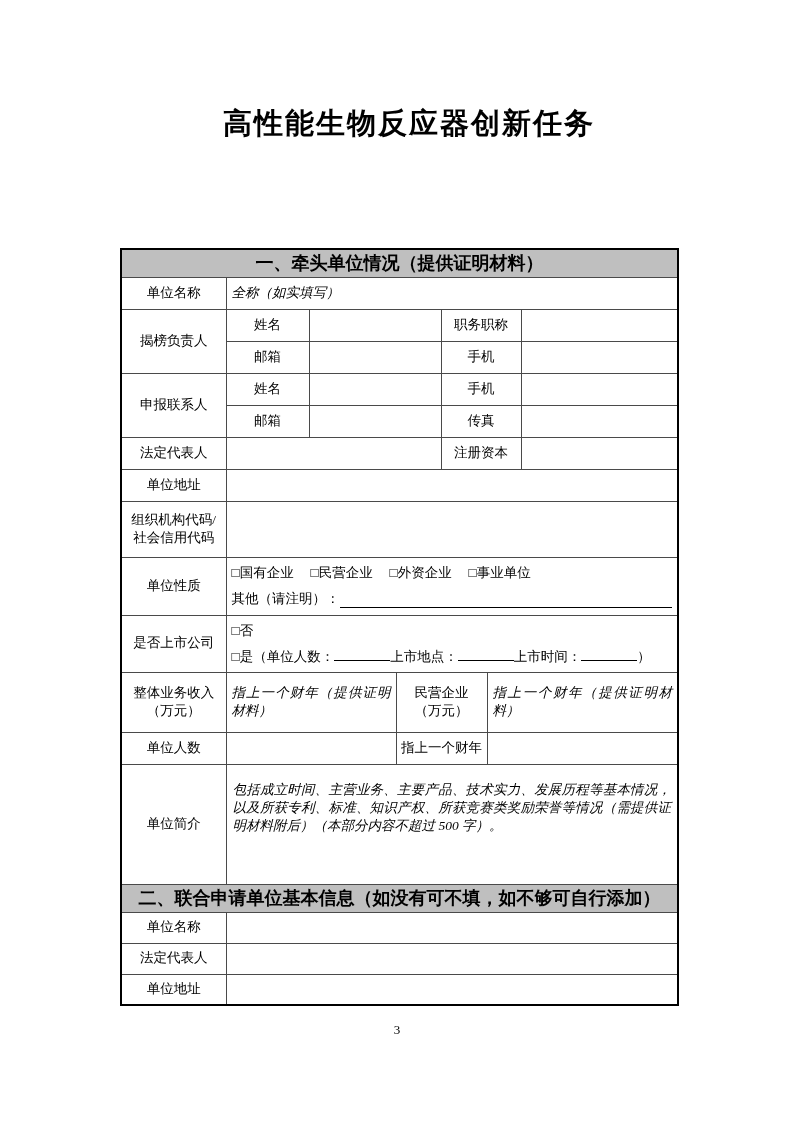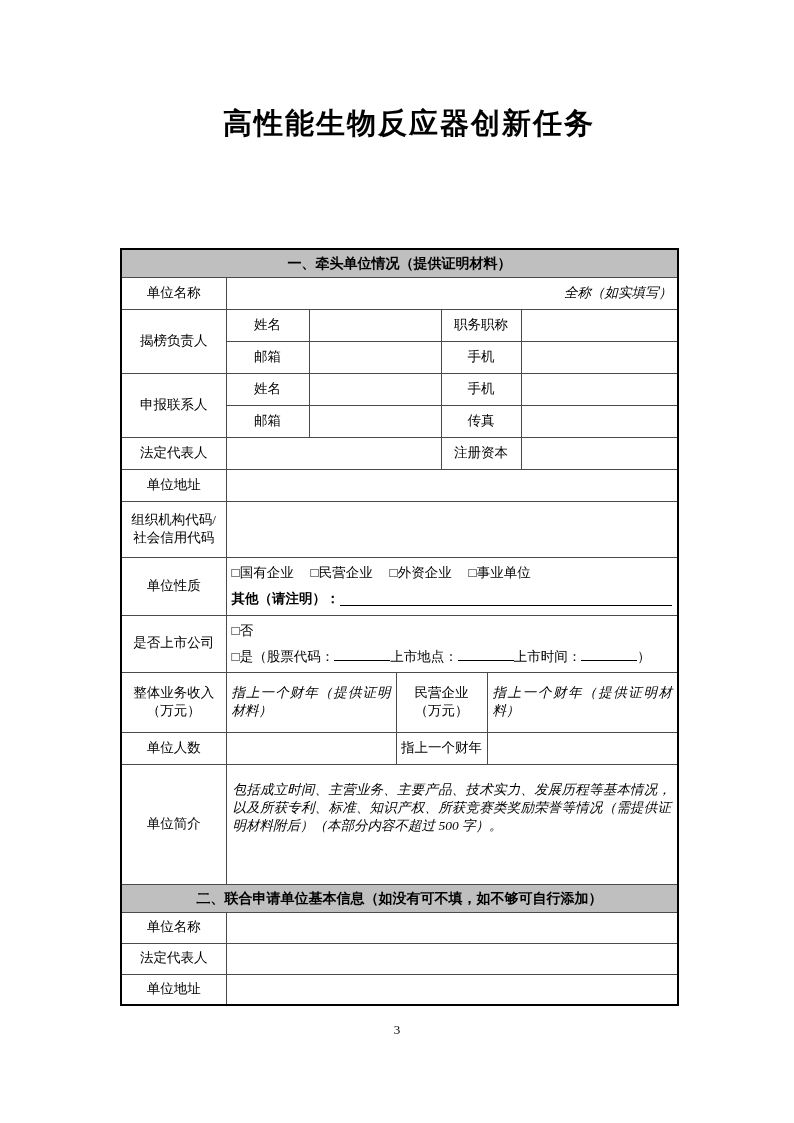--- a/index.html
+++ b/index.html
@@ -37,37 +37,37 @@
     border: 1px solid #4a4a4a;
     vertical-align: middle;
     line-height: 1.35;
     overflow: hidden;
   }
   tr.sec td {
     background: #bfbfbf;
     font-family: "Liberation Sans", "DejaVu Sans", sans-serif;
     font-weight: bold;
     text-align: center;
-    font-size: 14px;
+    font-size: 18px;
     height: 28px;
   }
   td.lbl { text-align: center; padding: 1px 2px; }
   td.val { padding: 2px 5px; }
-  .kai { font-style: italic; text-align: right; }
+  .kai { font-style: italic; }
   .just { text-align: justify; margin-top: 46px; }
   .vtop { vertical-align: top !important; }
   tr.h32 td { height: 32px; }
   tr.h31 td { height: 31px; }
   tr.h56 td { height: 56px; }
   tr.h58 td { height: 58px; }
   tr.h60 td { height: 60px; }
   tr.h120 td { height: 120px; }
   .two-line { line-height: 1.5; }
   .opt-line { line-height: 26px; white-space: nowrap; }
-  .other-line { display: flex; align-items: flex-start; line-height: 26px; font-weight: bold; }
+  .other-line { display: flex; align-items: flex-end; line-height: 26px; }
   .blank-flex {
     flex: 1 1 auto;
     border-bottom: 1px solid #000;
     height: 20px;
     margin-bottom: 4px;
   }
   .blank56 {
     display: inline-block;
     width: 56px;
     border-bottom: 1px solid #000;
@@ -173,21 +173,21 @@
           <span class="blank-flex"></span>
         </div>
       </td>
     </tr>
 
     <tr class="h56">
       <td class="lbl">是否上市公司</td>
       <td class="val" colspan="6">
         <div class="opt-line">□否</div>
         <div class="opt-line">
-          <span>□是（股票代码：</span><span class="blank56"></span><span>上市地点：</span><span class="blank56"></span><span>上市时间：</span><span class="blank56"></span><span>）</span>
+          <span>□是（单位人数：</span><span class="blank56"></span><span>上市地点：</span><span class="blank56"></span><span>上市时间：</span><span class="blank56"></span><span>）</span>
         </div>
       </td>
     </tr>
 
     <tr class="h60">
       <td class="lbl two-line">
         <div>整体业务收入</div>
         <div>（万元）</div>
       </td>
       <td class="note kai just" colspan="2">指上一个财年（提供证明材料）</td>

